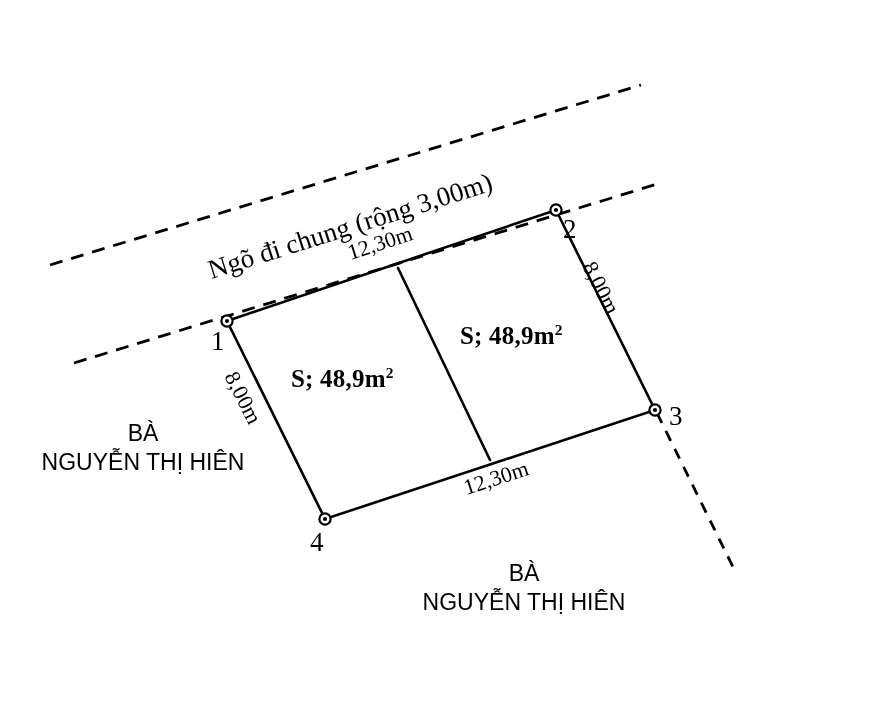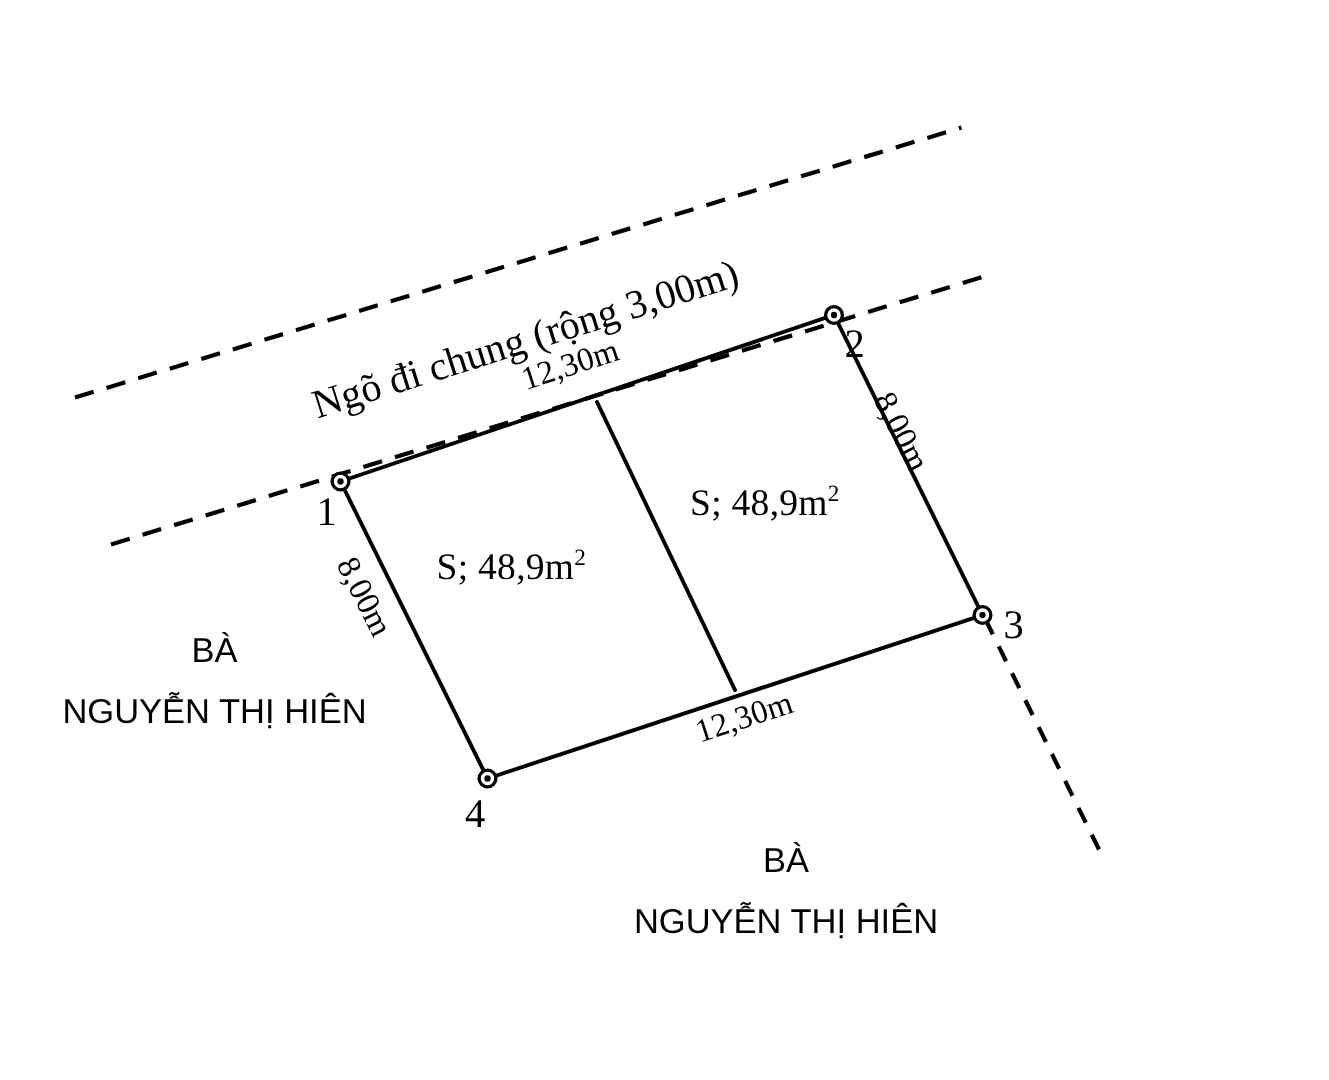--- a/index.html
+++ b/index.html
@@ -72,21 +72,21 @@
     line-height: 1;
   }
   .vertex-num {
     font-family: "Liberation Serif", "DejaVu Serif", serif;
     font-size: 27px;
     font-weight: 400;
   }
   .area-label {
     font-family: "Liberation Serif", "DejaVu Serif", serif;
     font-size: 25px;
-    font-weight: normal;
+    font-weight: bold;
     letter-spacing: 0.2px;
   }
   .area-label sup {
     font-size: 0.62em;
     vertical-align: super;
     line-height: 0;
   }
   .dim-label {
     font-family: "Liberation Serif", "DejaVu Serif", serif;
     font-size: 22px;
@@ -98,21 +98,21 @@
     font-weight: 400;
   }
   .owner-label {
     font-family: "Liberation Sans", sans-serif;
     font-size: 23px;
     font-weight: 400;
     text-align: center;
   }
   .owner-label .line2 {
     display: block;
-    margin-top: 18px;
+    margin-top: 6px;
   }
 </style>
 </head>
 <body>
 
 <div id="diagram-root">
 
   <svg id="plot-svg" viewBox="0 0 886 720">
 
     <line class="alley-dash" x1="50" y1="265" x2="641" y2="85"></line>

